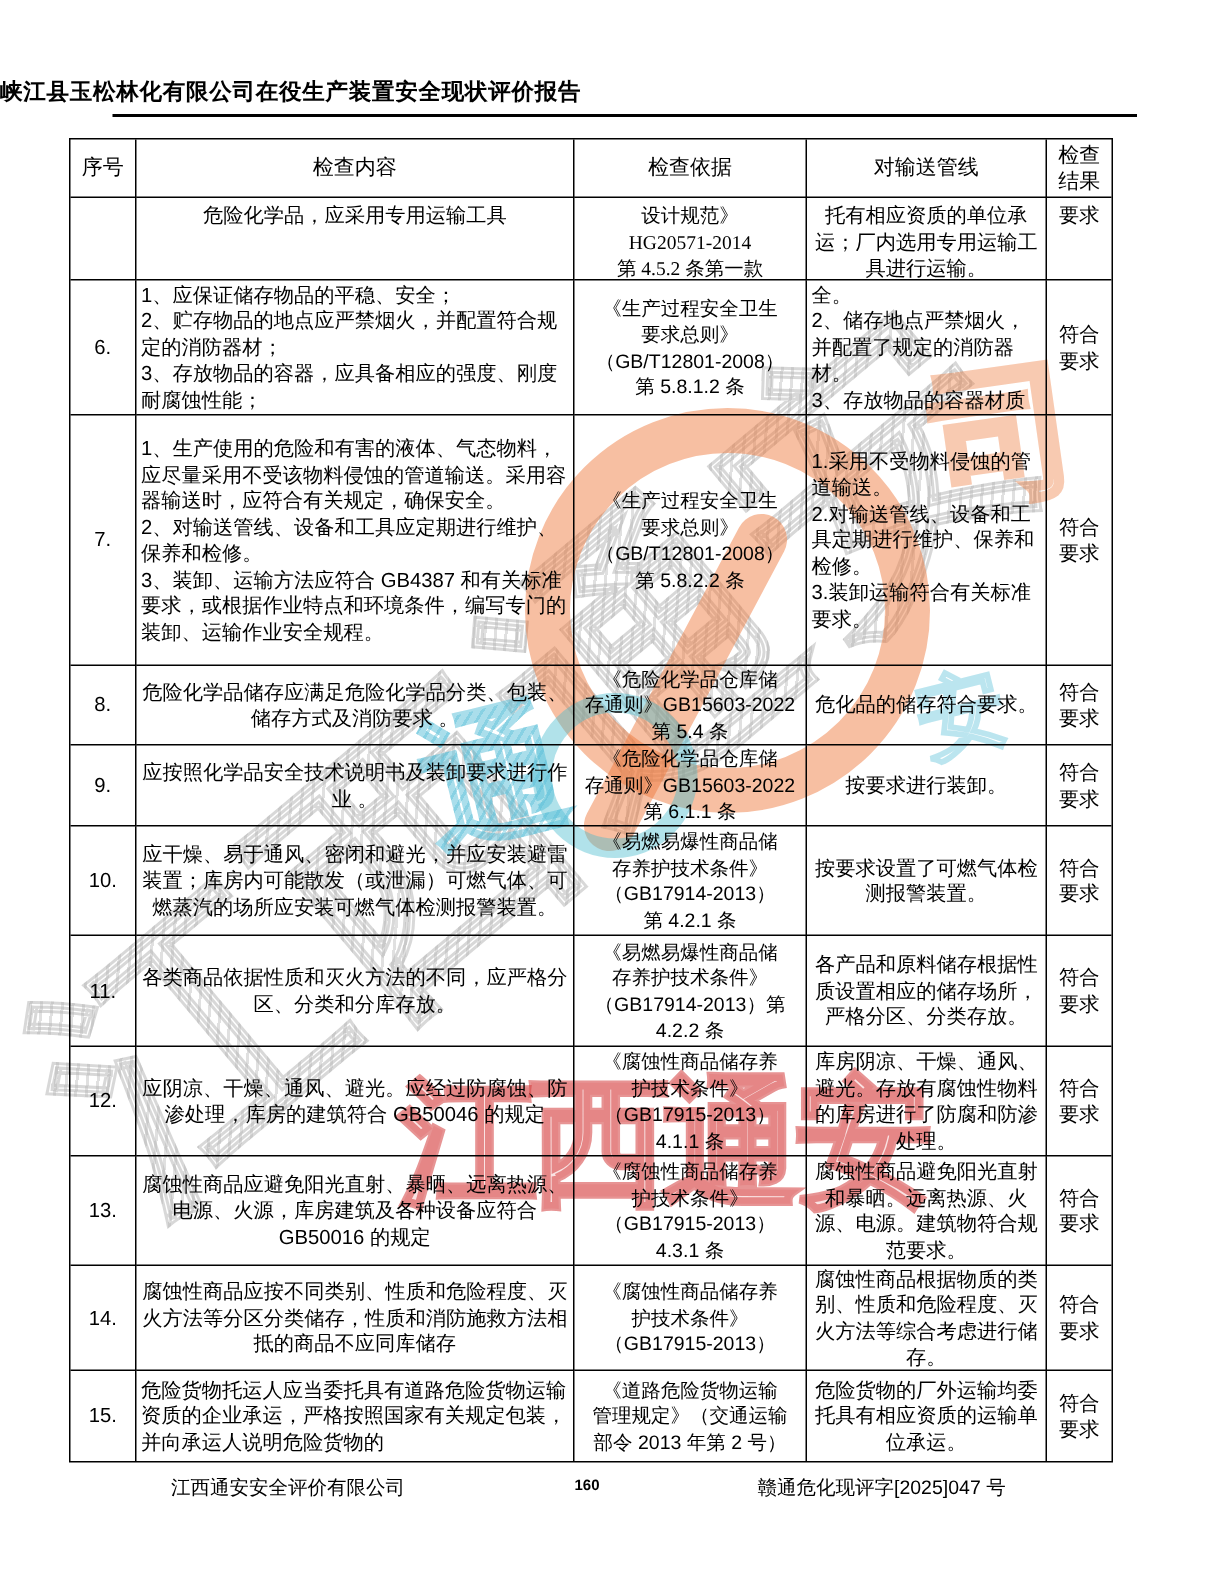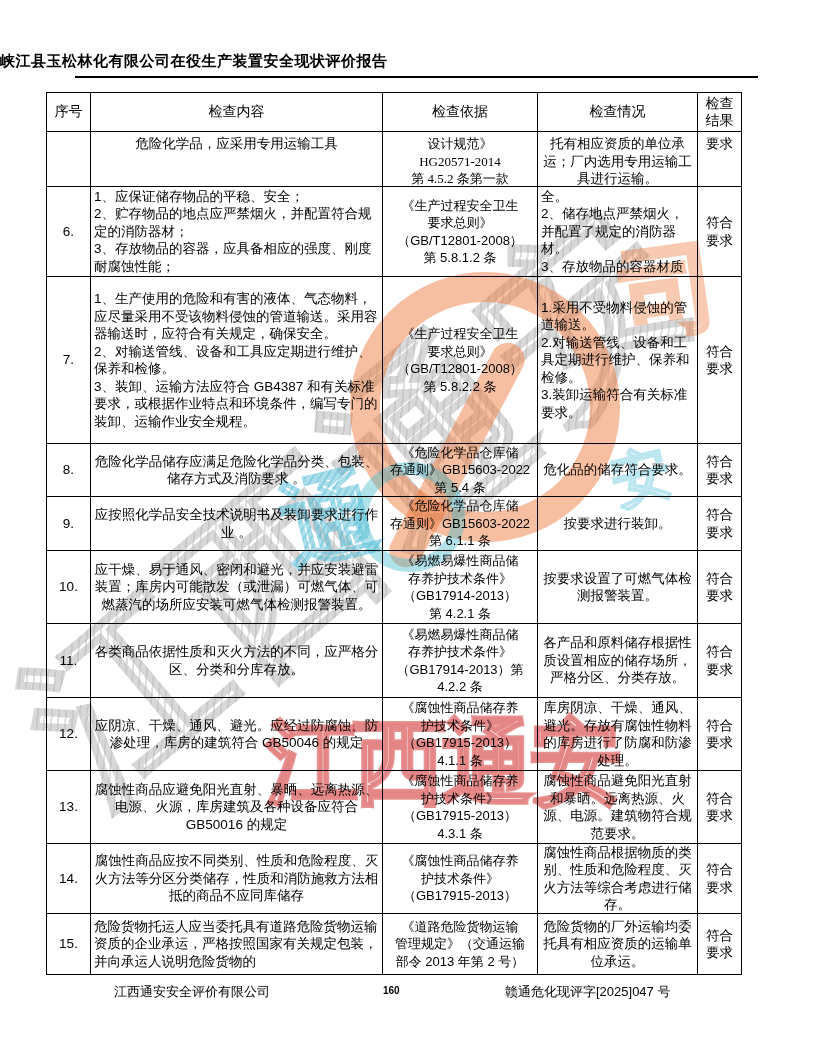--- a/index.html
+++ b/index.html
@@ -79,21 +79,21 @@
     <div class="cell head">
         <div class="txt">序号</div>
       </div>
     <div class="cell head">
         <div class="txt">检查内容</div>
       </div>
     <div class="cell head">
         <div class="txt">检查依据</div>
       </div>
     <div class="cell head">
-        <div class="txt">检查情况</div>
+        <div class="txt">对输送管线</div>
       </div>
     <div class="cell head lastcol">
         <div class="txt">检查结果</div>
       </div>
 
     <div class="cell vt">
         <div class="txt"></div>
       </div>
     <div class="cell vt">
         <div class="txt">危险化学品，应采用专用运输工具</div>

